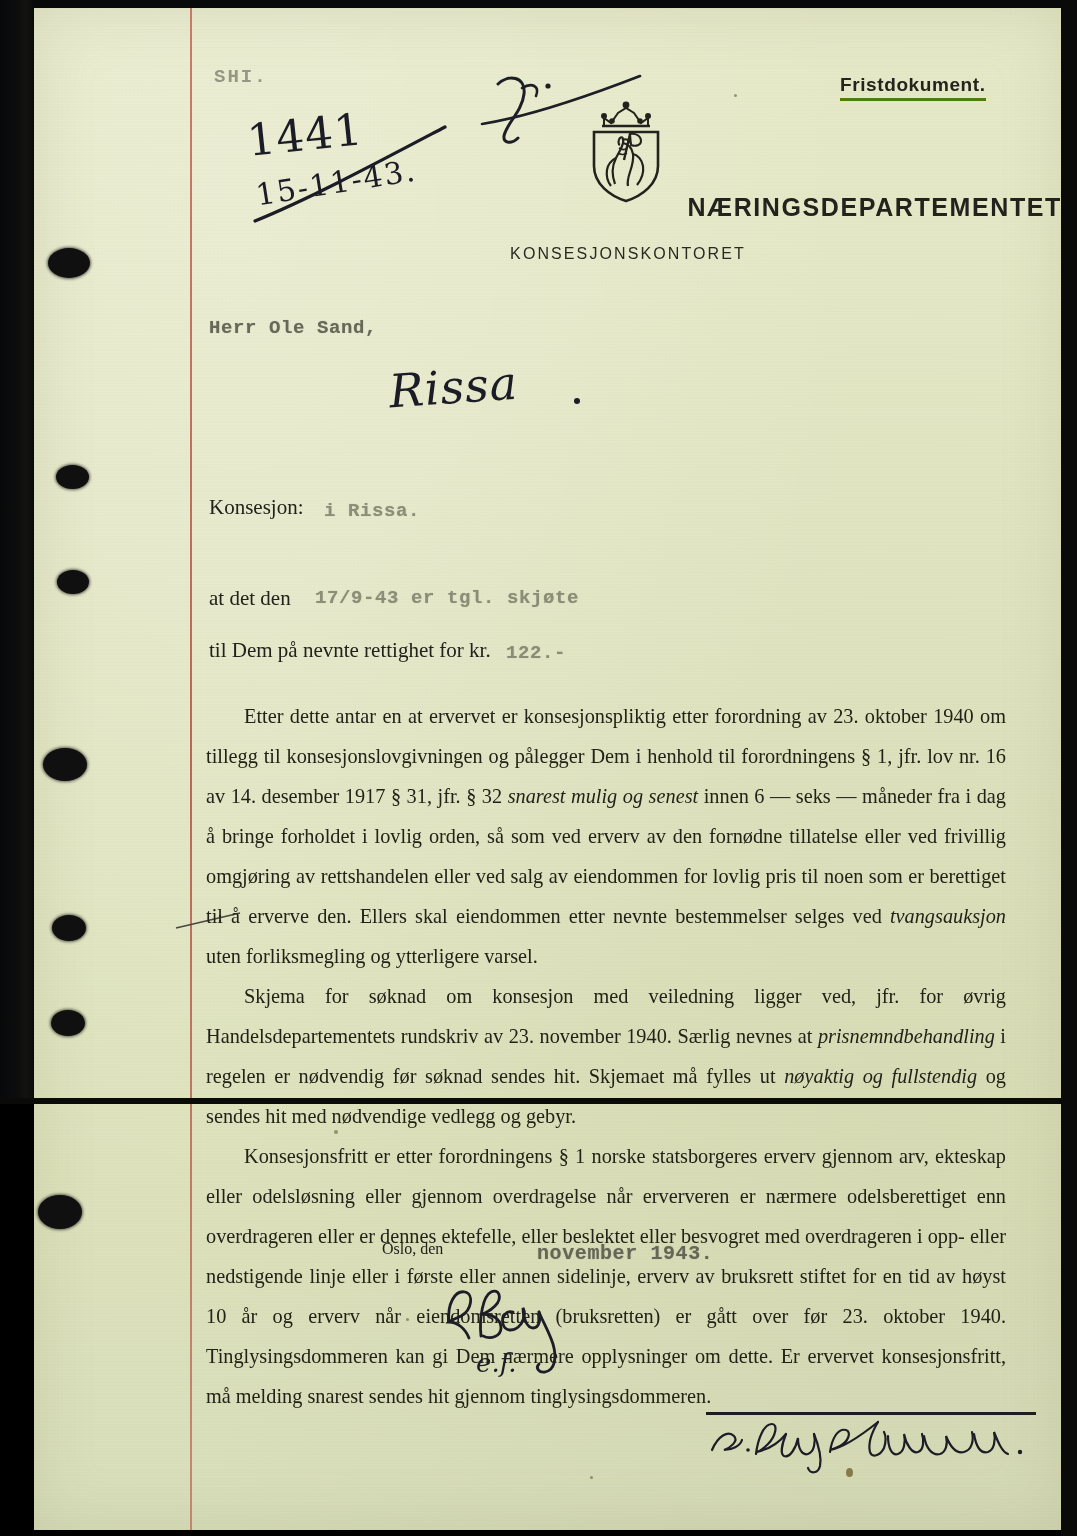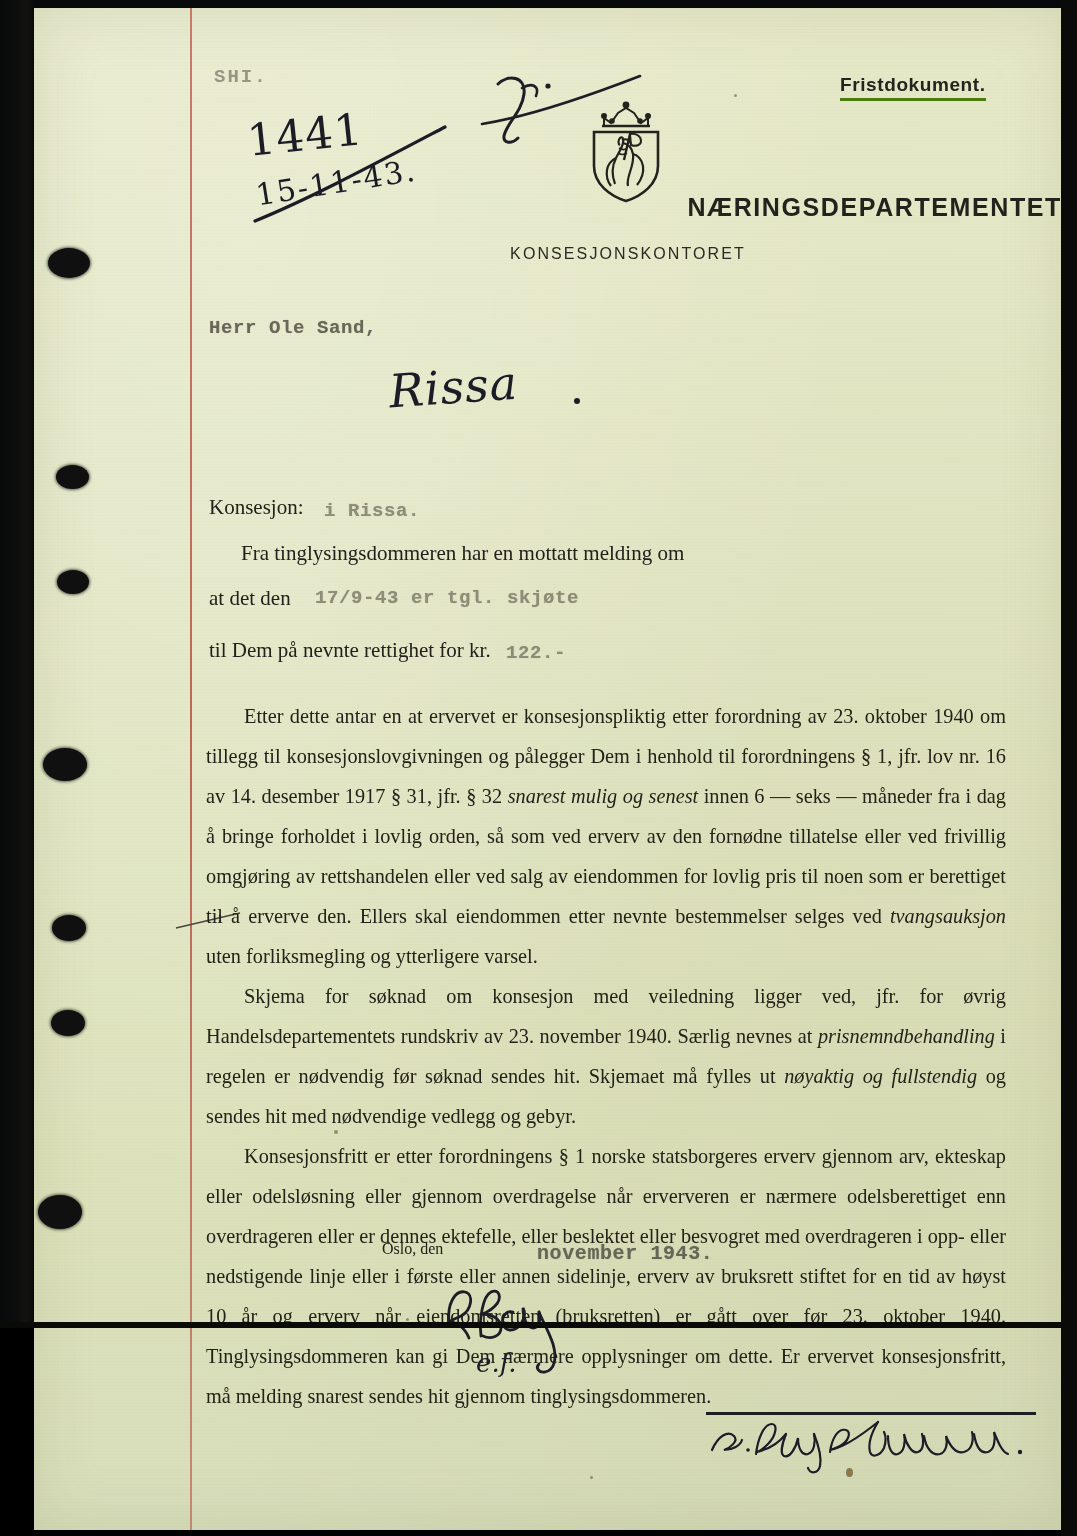--- a/index.html
+++ b/index.html
@@ -10,21 +10,21 @@
   body {
     width: 1077px;
     height: 1536px;
     font-family: "Liberation Serif", serif;
     overflow: hidden;
   }
 
   #page {
     position: relative;
     width: 1077px;
-    height: 1328px;
+    height: 1104px;
     background: #e5e5e5;
     text-decoration: underline;
   }
 
   
   .scan-bg {
     position: absolute;
     inset: 0;
     background:
       linear-gradient(90deg,
@@ -415,21 +415,20 @@
 
     <div class="addressee typed">Herr Ole Sand,</div>
 
     <div class="place-hand">Rissa</div>
     <div class="place-dot"></div>
 
     <div class="row-konsesjon ink">Konsesjon:</div>
     <div class="konsesjon-value">
       <div class="typed faint">i Rissa.</div>
     </div>
-    <div class="line-fra ink">Fra tinglysingsdommeren har en mottatt melding om</div>
 
     <div class="row-atdet ink">at det den</div>
     <div class="atdet-value typed faint">17/9-43 er tgl. skjøte</div>
 
     <div class="row-tildem ink">til Dem på nevnte rettighet for kr.</div>
     <div class="tildem-value typed faint">122.-</div>
 
     <svg class="pencil-mark" viewBox="0 0 68 20">
       <path d="M2 17 L66 2" stroke="#4a4540" stroke-width="1.6" fill="none"></path>
       <circle cx="46" cy="5" r="1.2" fill="#4a4540"></circle>

